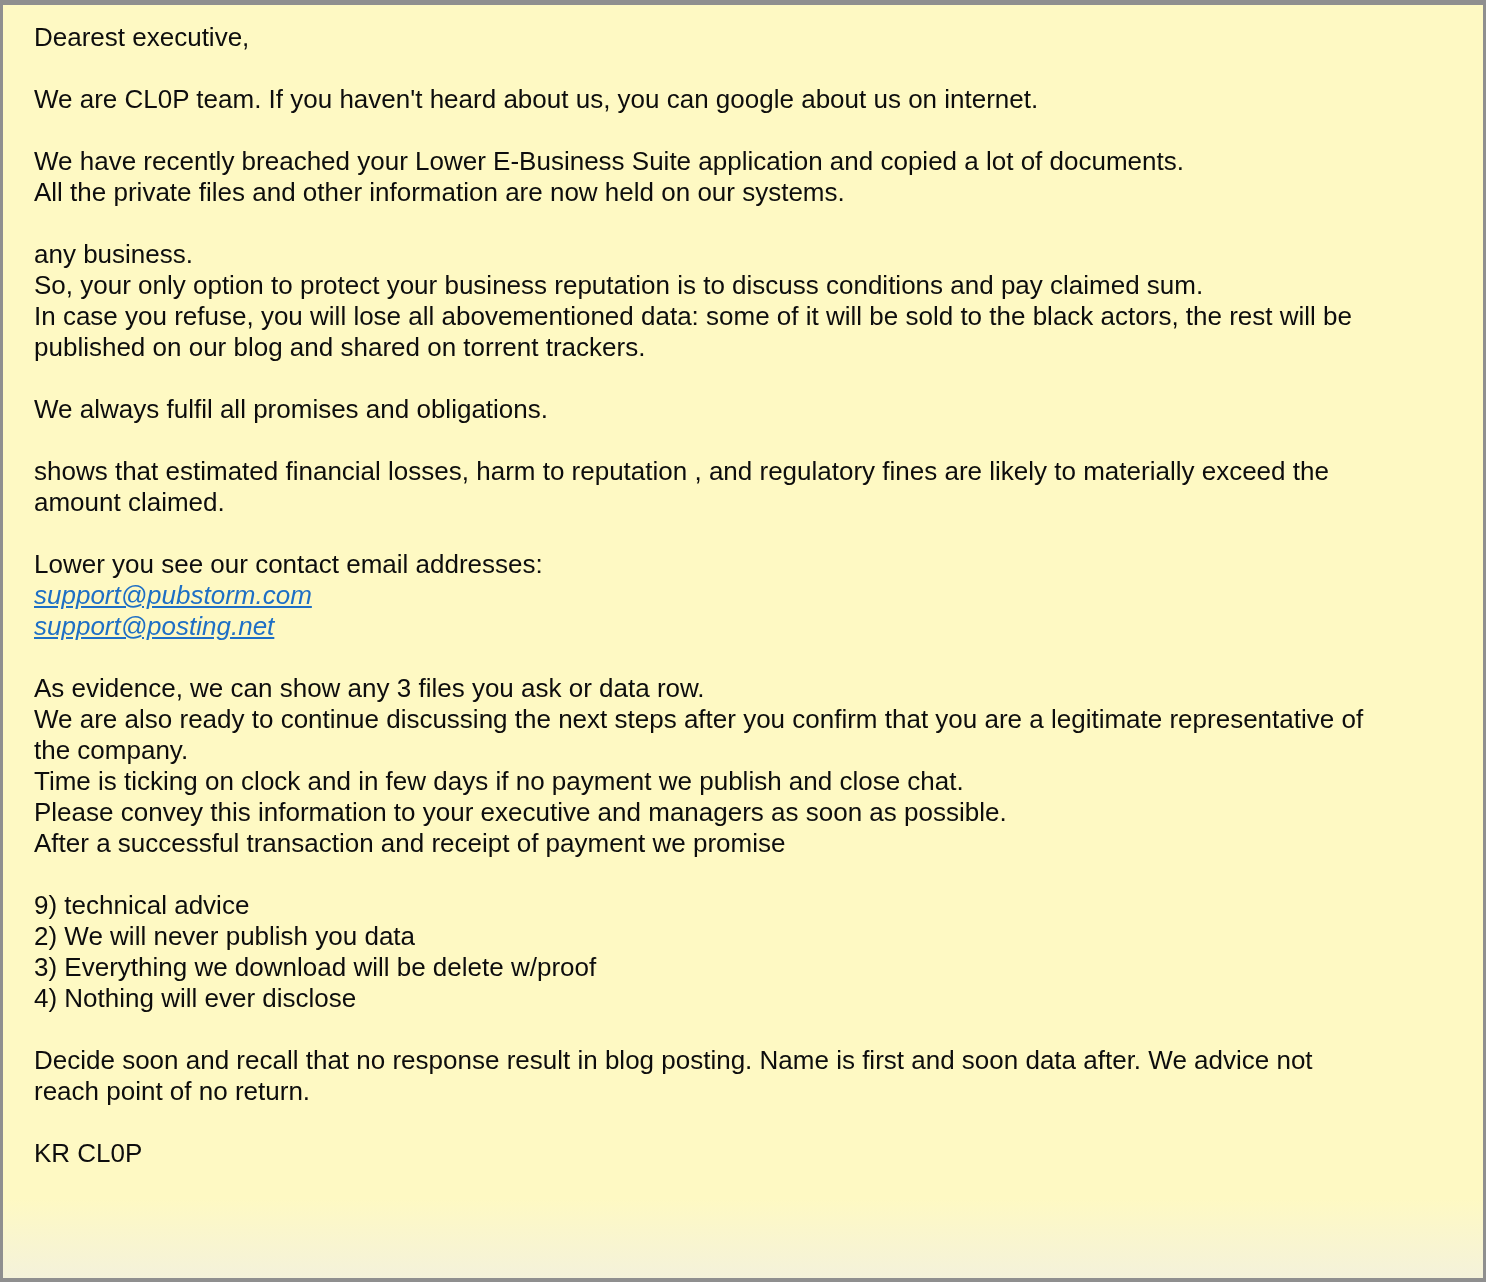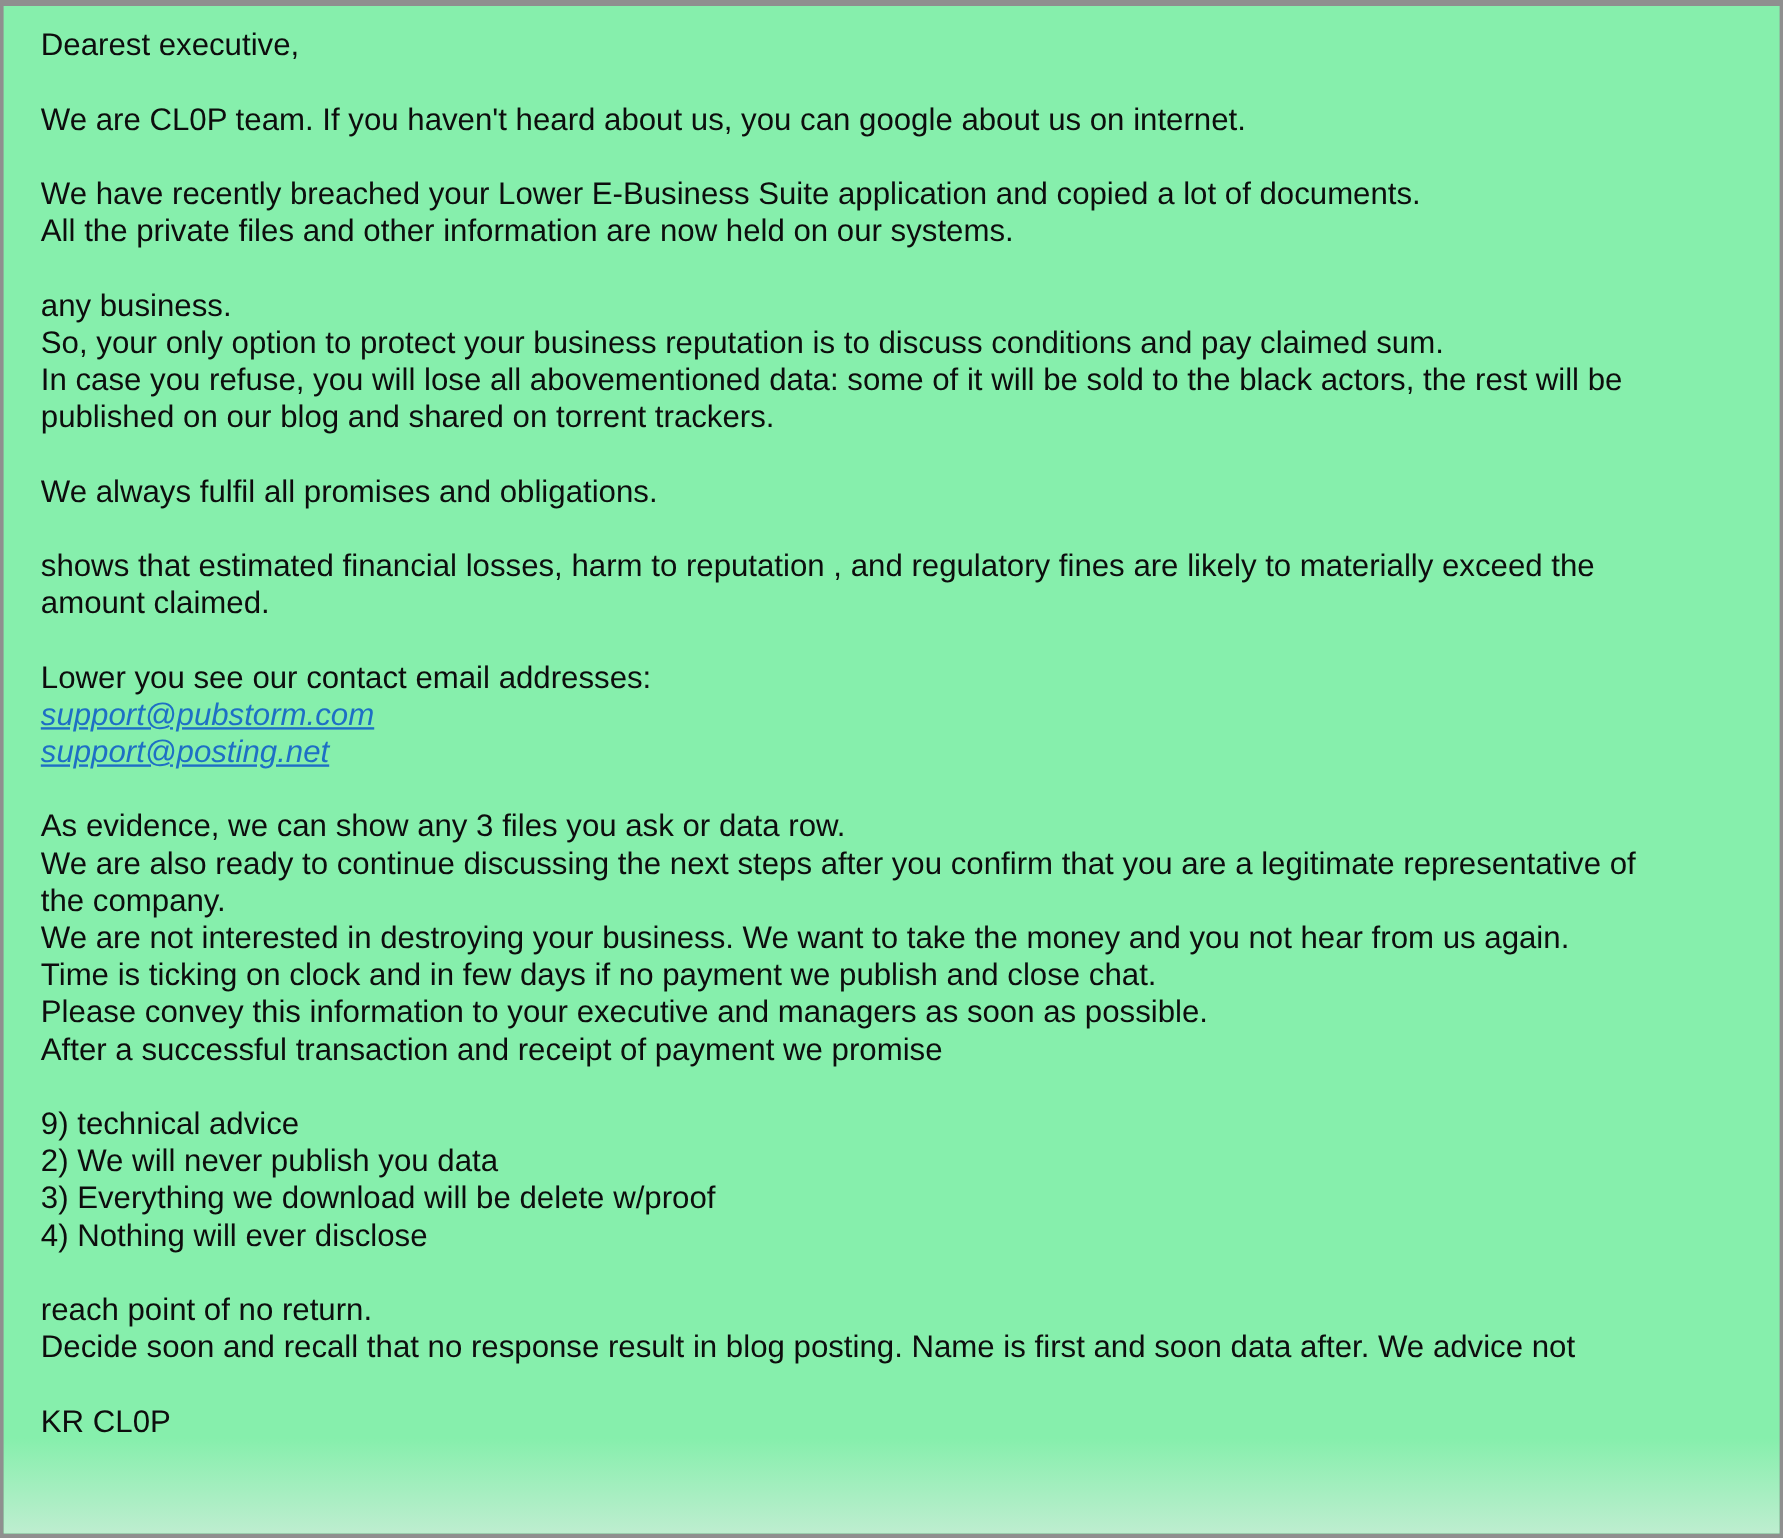--- a/index.html
+++ b/index.html
@@ -13,21 +13,21 @@
     position: relative;
     font-family: "Liberation Sans", "DejaVu Sans", sans-serif;
     overflow: hidden;
   }
   .frame {
     position: absolute;
     top: 5px;
     left: 3px;
     width: 1480px;
     height: 1273px;
-    background: #86efac;
+    background: #fef9c3;
     overflow: hidden;
   }
   .note {
     padding: 17px 26px 0 31px;
     color: #0d0d0d;
     font-size: 26px;
     line-height: 31px;
   }
   .line {
     white-space: pre;
@@ -71,29 +71,28 @@
       <div class="line">shows that estimated financial losses, harm to reputation , and regulatory fines are likely to materially exceed the</div>
       <div class="line">amount claimed.</div>
       <div class="line">&nbsp;</div>
       <div class="line">Lower you see our contact email addresses:</div>
       <div class="line"><a class="email-link" href="#">support@pubstorm.com</a></div>
       <div class="line"><a class="email-link" href="#">support@posting.net</a></div>
       <div class="line">&nbsp;</div>
       <div class="line">As evidence, we can show any 3 files you ask or data row.</div>
       <div class="line">We are also ready to continue discussing the next steps after you confirm that you are a legitimate representative of</div>
       <div class="line">the company.</div>
-      <div class="line">We are not interested in destroying your business. We want to take the money and you not hear from us again.</div>
       <div class="line">Time is ticking on clock and in few days if no payment we publish and close chat.</div>
       <div class="line">Please convey this information to your executive and managers as soon as possible.</div>
       <div class="line">After a successful transaction and receipt of payment we promise</div>
       <div class="line">&nbsp;</div>
       <div class="line">9) technical advice</div>
       <div class="line">2) We will never publish you data</div>
       <div class="line">3) Everything we download will be delete w/proof</div>
       <div class="line">4) Nothing will ever disclose</div>
       <div class="line">&nbsp;</div>
+      <div class="line">Decide soon and recall that no response result in blog posting. Name is first and soon data after. We advice not</div>
       <div class="line">reach point of no return.</div>
-      <div class="line">Decide soon and recall that no response result in blog posting. Name is first and soon data after. We advice not</div>
       <div class="line">&nbsp;</div>
       <div class="line">KR CL0P</div>
     </div>
   <div class="bottom-fade"></div>
 </div>
 
 </body></html>

